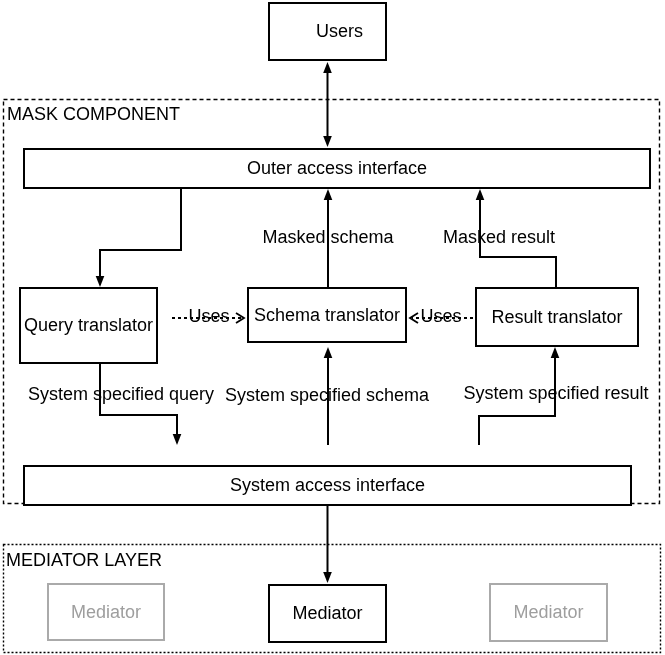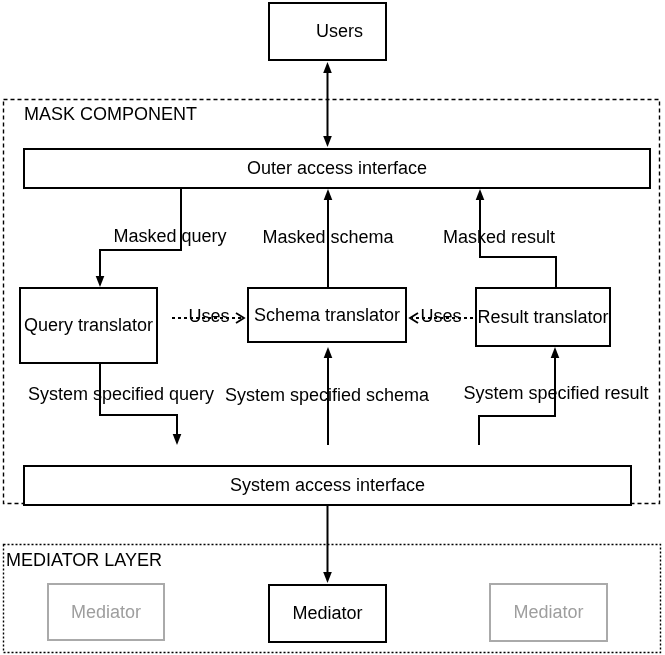--- a/index.html
+++ b/index.html
@@ -41,26 +41,26 @@
     font-size:18px;
     line-height:1.1;
     white-space:nowrap;
     z-index:2;
   }
   
   .users-box{left:268px;top:2px;width:119px;height:59px;padding-left:24px;}
   .outer-bar{left:23px;top:148px;width:628px;height:41px;}
   .query-box{left:19px;top:287px;width:139px;height:77px;}
   .schema-box{left:247px;top:287px;width:160px;height:56px;}
-  .result-box{left:475px;top:287px;width:136px;height:60px;}
+  .result-box{left:475px;top:287px;width:164px;height:60px;}
   .system-bar{left:23px;top:445px;width:609px;height:41px;margin-top:20px;}
   .med-left{left:47px;top:583px;width:118px;height:58px;}
   .med-center{left:268px;top:584px;width:119px;height:59px;}
   .med-right{left:489px;top:583px;width:119px;height:59px;}
-  .mask-title{left:24px;top:105px;}
+  .mask-title{left:7px;top:105px;}
   .mediator-title{left:6px;top:551px;}
 </style>
 </head>
 <body>
 
 <div class="canvas">
 
   <svg class="wires" viewBox="0 0 665 655" xmlns="http://www.w3.org/2000/svg">
 
     <rect x="3.5" y="99.5" width="656" height="404" fill="none" stroke="#000" stroke-width="1.4" stroke-dasharray="4 3"></rect>
@@ -151,21 +151,20 @@
   </div>
 
   <div class="node med-center">
     <span>Mediator</span>
   </div>
 
   <div class="node inactive med-right">
     <span>Mediator</span>
   </div>
 
-  <div class="edge-label" style="left:170px;top:237px;">Masked query</div>
   <div class="edge-label" style="left:328px;top:238px;">Masked schema</div>
   <div class="edge-label" style="left:499px;top:238px;">Masked result</div>
 
   <div class="edge-label" style="left:209px;top:317px;">Uses</div>
   <div class="edge-label" style="left:441px;top:317px;">Uses</div>
 
   <div class="edge-label" style="left:121px;top:395px;">System specified query</div>
   <div class="edge-label" style="left:327px;top:396px;">System specified schema</div>
   <div class="edge-label" style="left:556px;top:394px;">System specified result</div>
 

